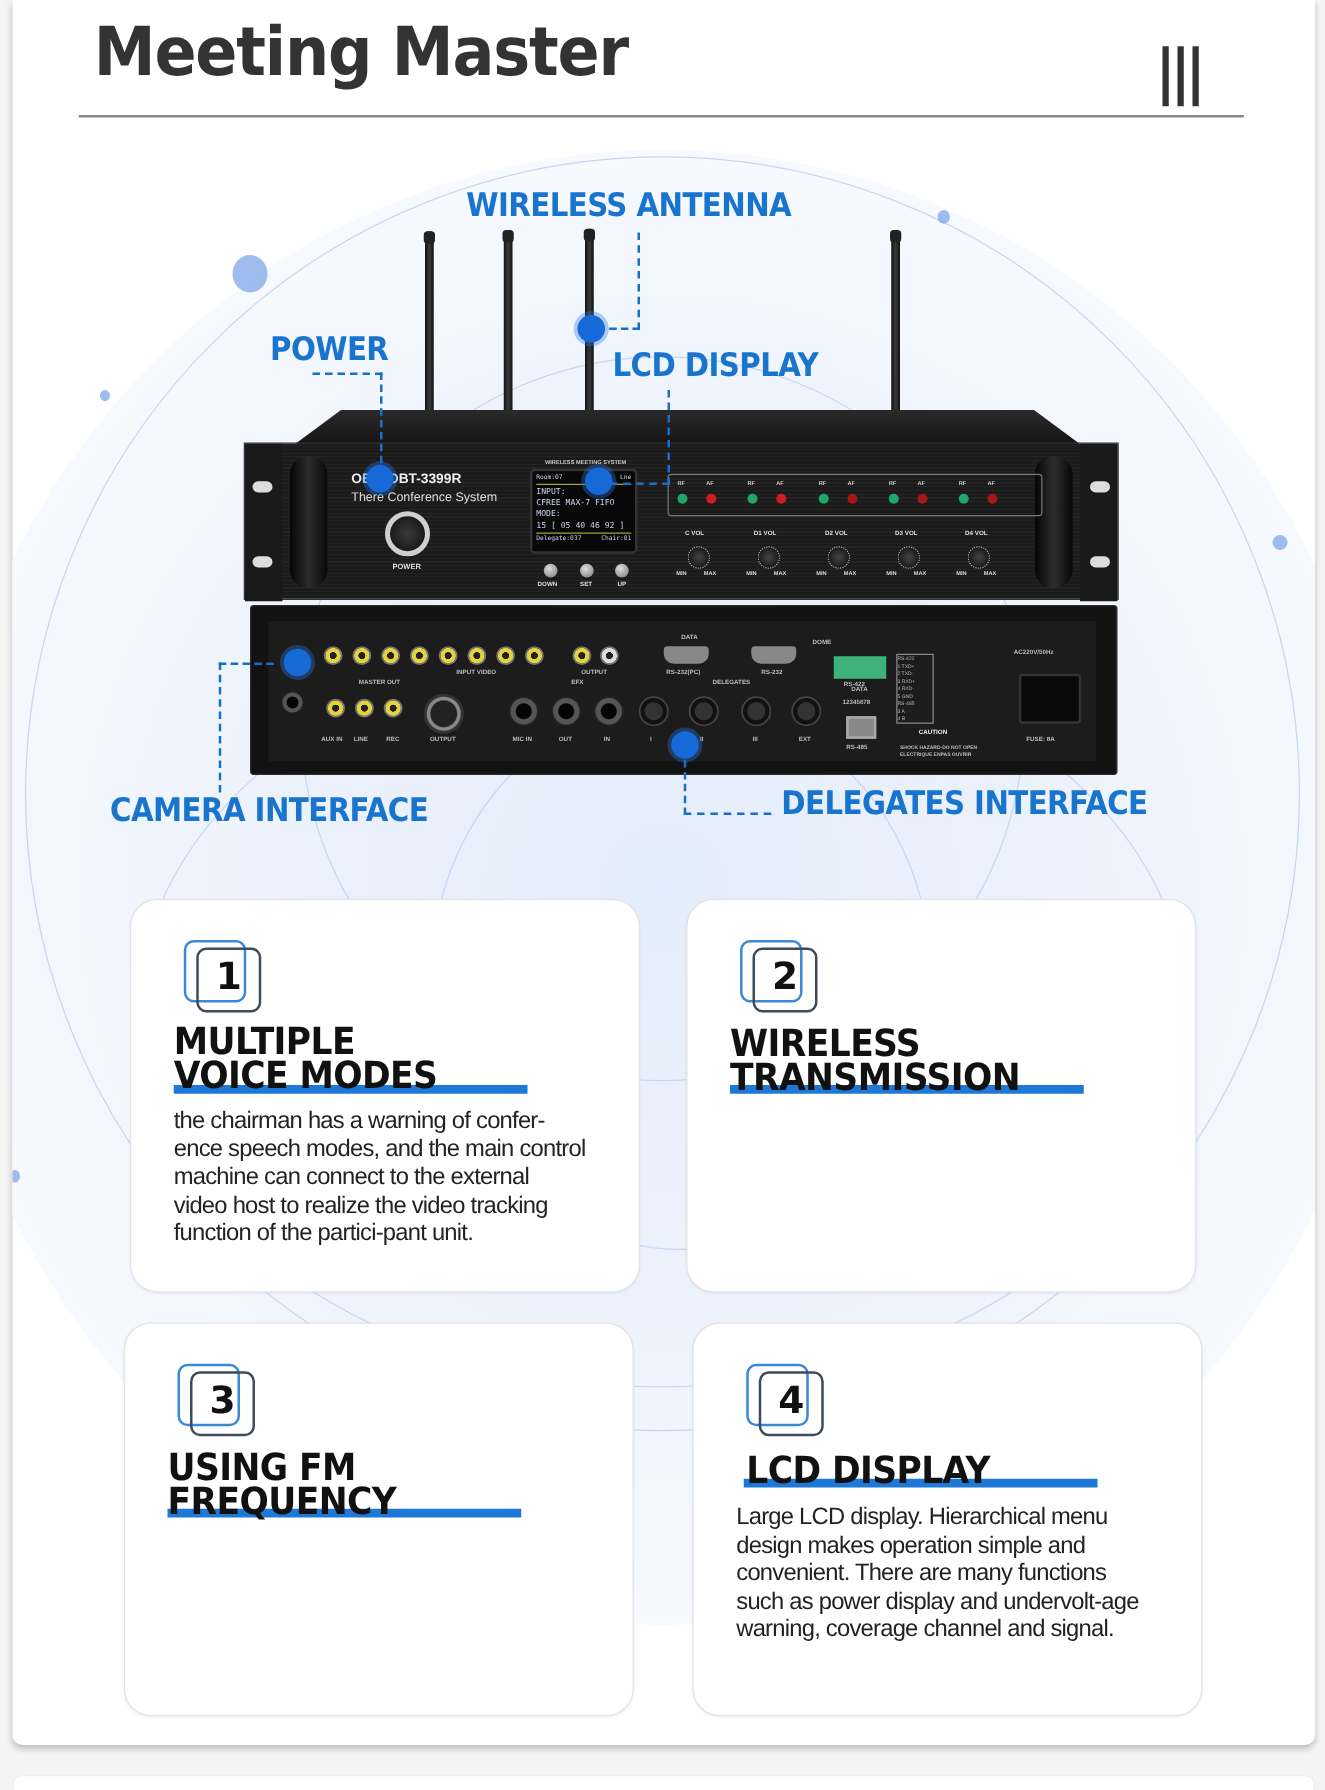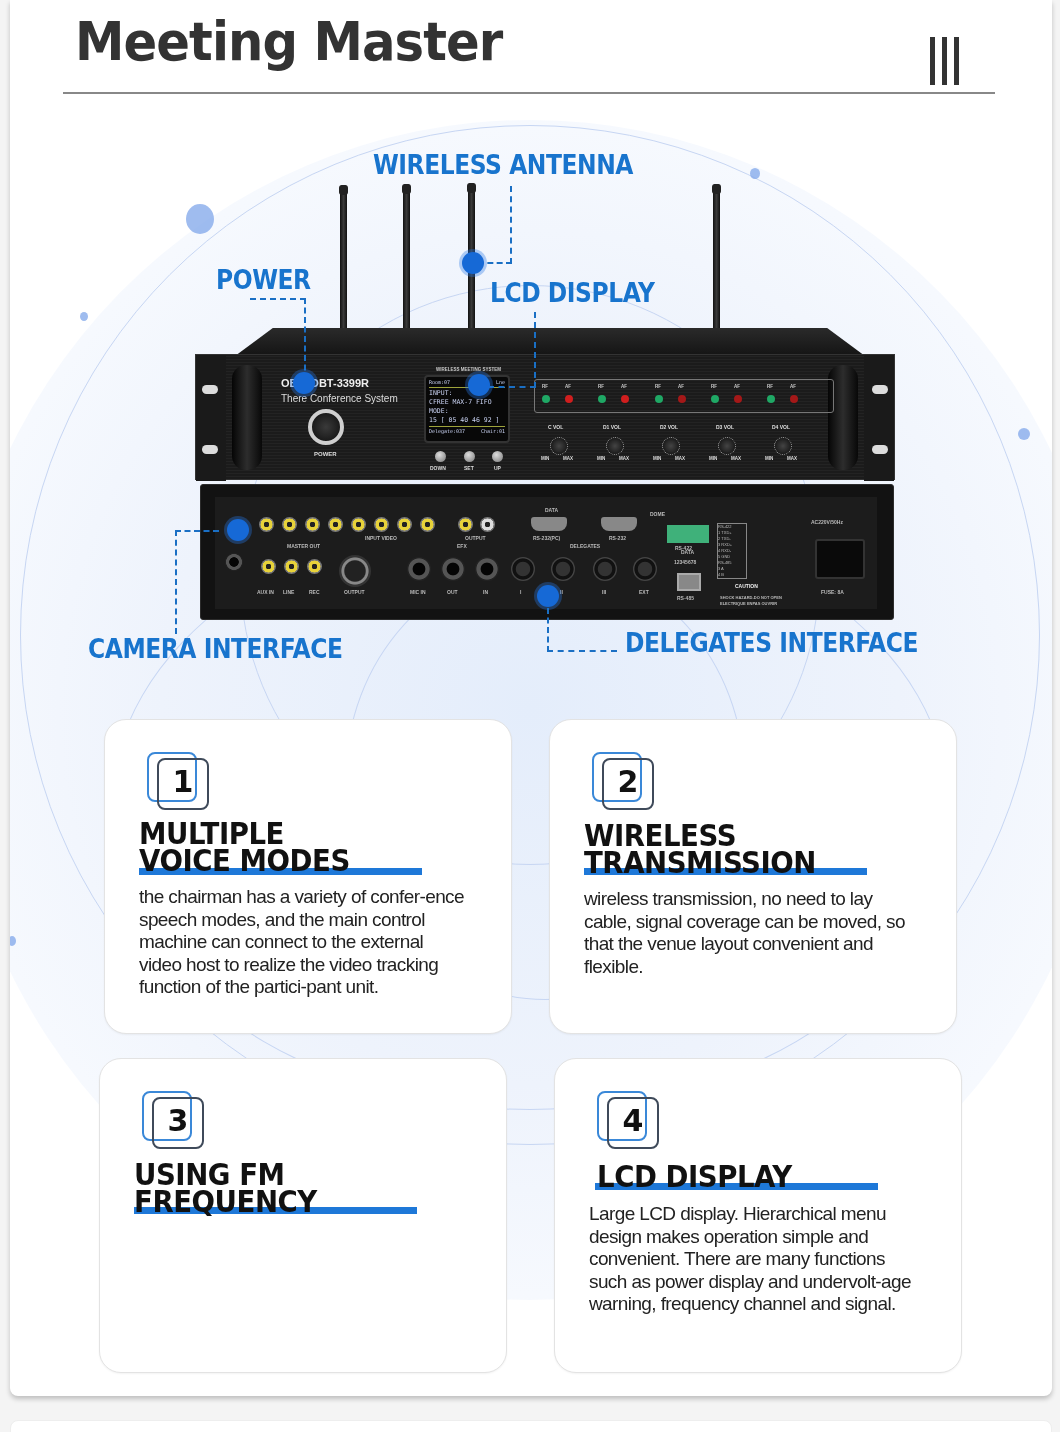--- a/index.html
+++ b/index.html
@@ -296,35 +296,34 @@
     <div class="num-badge">
         <div class="b1"></div>
         <div class="b2"></div>
         <div class="n">1</div>
       </div>
     <div class="card-underline" style="left:34px;top:148px;width:283px;"></div>
     <div class="card-title" style="top:100px;">
         <div>MULTIPLE</div>
         <div>VOICE MODES</div>
       </div>
-    <div class="card-body" style="top:166px;">the chairman has a variety of confer-ence speech modes, and the main control machine can connect to the external video host to realize the video tracking function of the partici-pant unit.</div>
+    <div class="card-body" style="top:166px;">the chairman has a warning of confer-ence speech modes, and the main control machine can connect to the external video host to realize the video tracking function of the partici-pant unit.</div>
   </div>
 
   <div class="card" style="left:539px;top:719px;width:408px;height:315px;">
     <div class="num-badge">
         <div class="b1"></div>
         <div class="b2"></div>
         <div class="n">2</div>
       </div>
     <div class="card-underline" style="left:34px;top:148px;width:283px;"></div>
     <div class="card-title" style="top:102px;">
         <div>WIRELESS</div>
         <div>TRANSMISSION</div>
       </div>
-    <div class="card-body" style="top:168px;">wireless transmission, no need to lay cable, signal coverage can be moved, so that the venue layout convenient and flexible.</div>
   </div>
 
   <div class="card" style="left:89px;top:1058px;width:408px;height:315px;">
     <div class="num-badge">
         <div class="b1"></div>
         <div class="b2"></div>
         <div class="n">3</div>
       </div>
     <div class="card-underline" style="left:34px;top:148px;width:283px;"></div>
     <div class="card-title" style="top:102px;">
@@ -336,18 +335,18 @@
   <div class="card" style="left:544px;top:1058px;width:408px;height:315px;">
     <div class="num-badge">
         <div class="b1"></div>
         <div class="b2"></div>
         <div class="n">4</div>
       </div>
     <div class="card-underline" style="left:40px;top:124px;width:283px;"></div>
     <div class="card-title" style="left:42px;top:104px;">
         <div>LCD DISPLAY</div>
       </div>
-    <div class="card-body" style="top:144px;">Large LCD display. Hierarchical menu design makes operation simple and convenient. There are many functions such as power display and undervolt-age warning, frequency channel and signal.</div>
+    <div class="card-body" style="top:144px;">Large LCD display. Hierarchical menu design makes operation simple and convenient. There are many functions such as power display and undervolt-age warning, coverage channel and signal.</div>
   </div>
 
 </div>
 
 <div class="page2"></div>
 
 </body></html>

